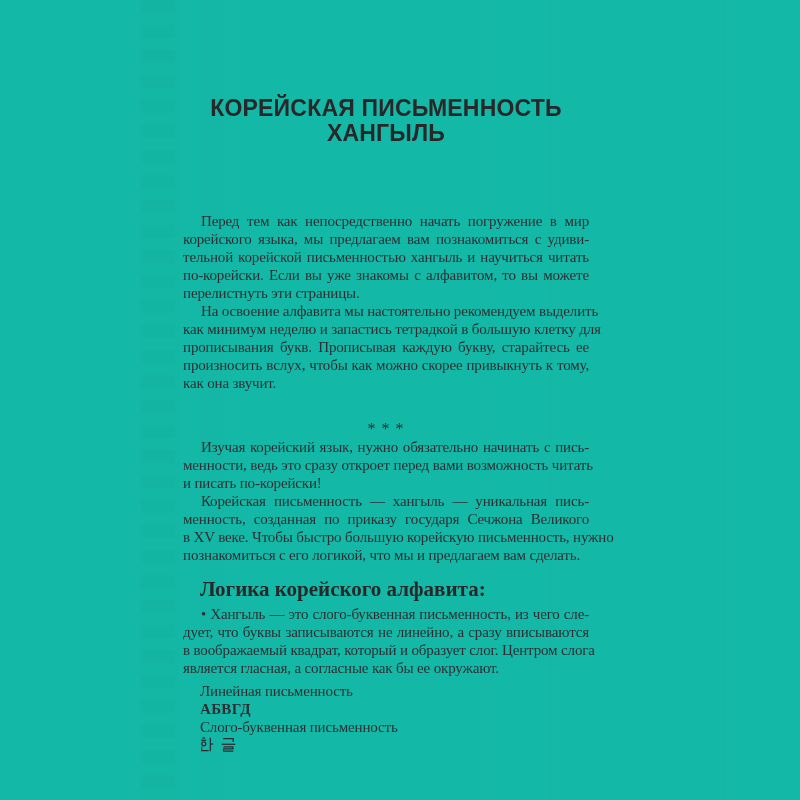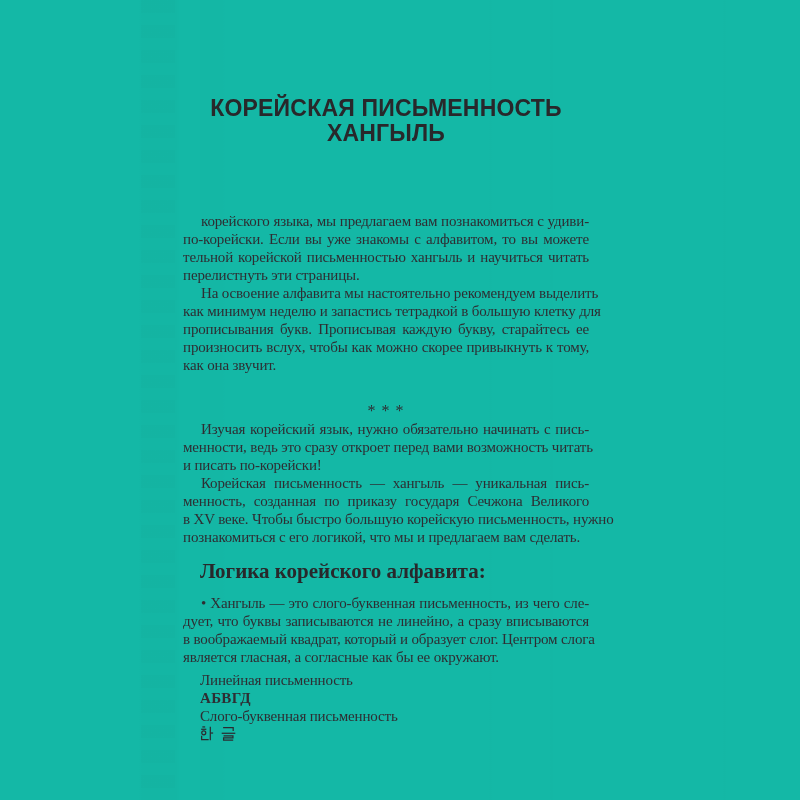--- a/index.html
+++ b/index.html
@@ -66,21 +66,21 @@
     letter-spacing:1px;
     color:#2e2e33;
   }
   .subheading{
     margin:16px 0 0 0;
     padding-left:17px;
     font-size:21px;line-height:18px;
     font-weight:bold;
     color:#28282b;
   }
-  .bullet-para{margin-top:14px;}
+  .bullet-para{margin-top:7px;}
   .comparison{
     margin-top:5px;
     padding-left:17px;
     display:flex;
     flex-direction:column;
   }
   .comp-col1{width:173px;flex:0 0 auto;}
   .comp-col2{flex:1 1 auto;}
   .comp-label{line-height:18px;letter-spacing:-0.15px;}
   .comp-value{line-height:18px;font-weight:bold;letter-spacing:.3px;}
@@ -99,23 +99,24 @@
 
     <h1 class="title">
       <span class="tl">КОРЕЙСКАЯ ПИСЬМЕННОСТЬ</span>
       <span class="tl">ХАНГЫЛЬ</span>
     </h1>
 
     <div class="body-text">
 
       <div class="sec1">
         <div class="para indent">
+            <div class="line">Перед тем как непосредственно начать погружение в мир</div>
             <div class="line">корейского языка, мы предлагаем вам познакомиться с удиви-</div>
+            <div class="line">тельной корейской письменностью хангыль и научиться читать</div>
             <div class="line">по-корейски. Если вы уже знакомы с алфавитом, то вы можете</div>
-            <div class="line">тельной корейской письменностью хангыль и научиться читать</div>
             <div class="line last">перелистнуть эти страницы.</div>
           </div>
         <div class="para indent">
             <div class="line">На освоение алфавита мы настоятельно рекомендуем выделить</div>
             <div class="line">как минимум неделю и запастись тетрадкой в большую клетку для</div>
             <div class="line">прописывания букв. Прописывая каждую букву, старайтесь ее</div>
             <div class="line">произносить вслух, чтобы как можно скорее привыкнуть к тому,</div>
             <div class="line last">как она звучит.</div>
           </div>
       </div>

